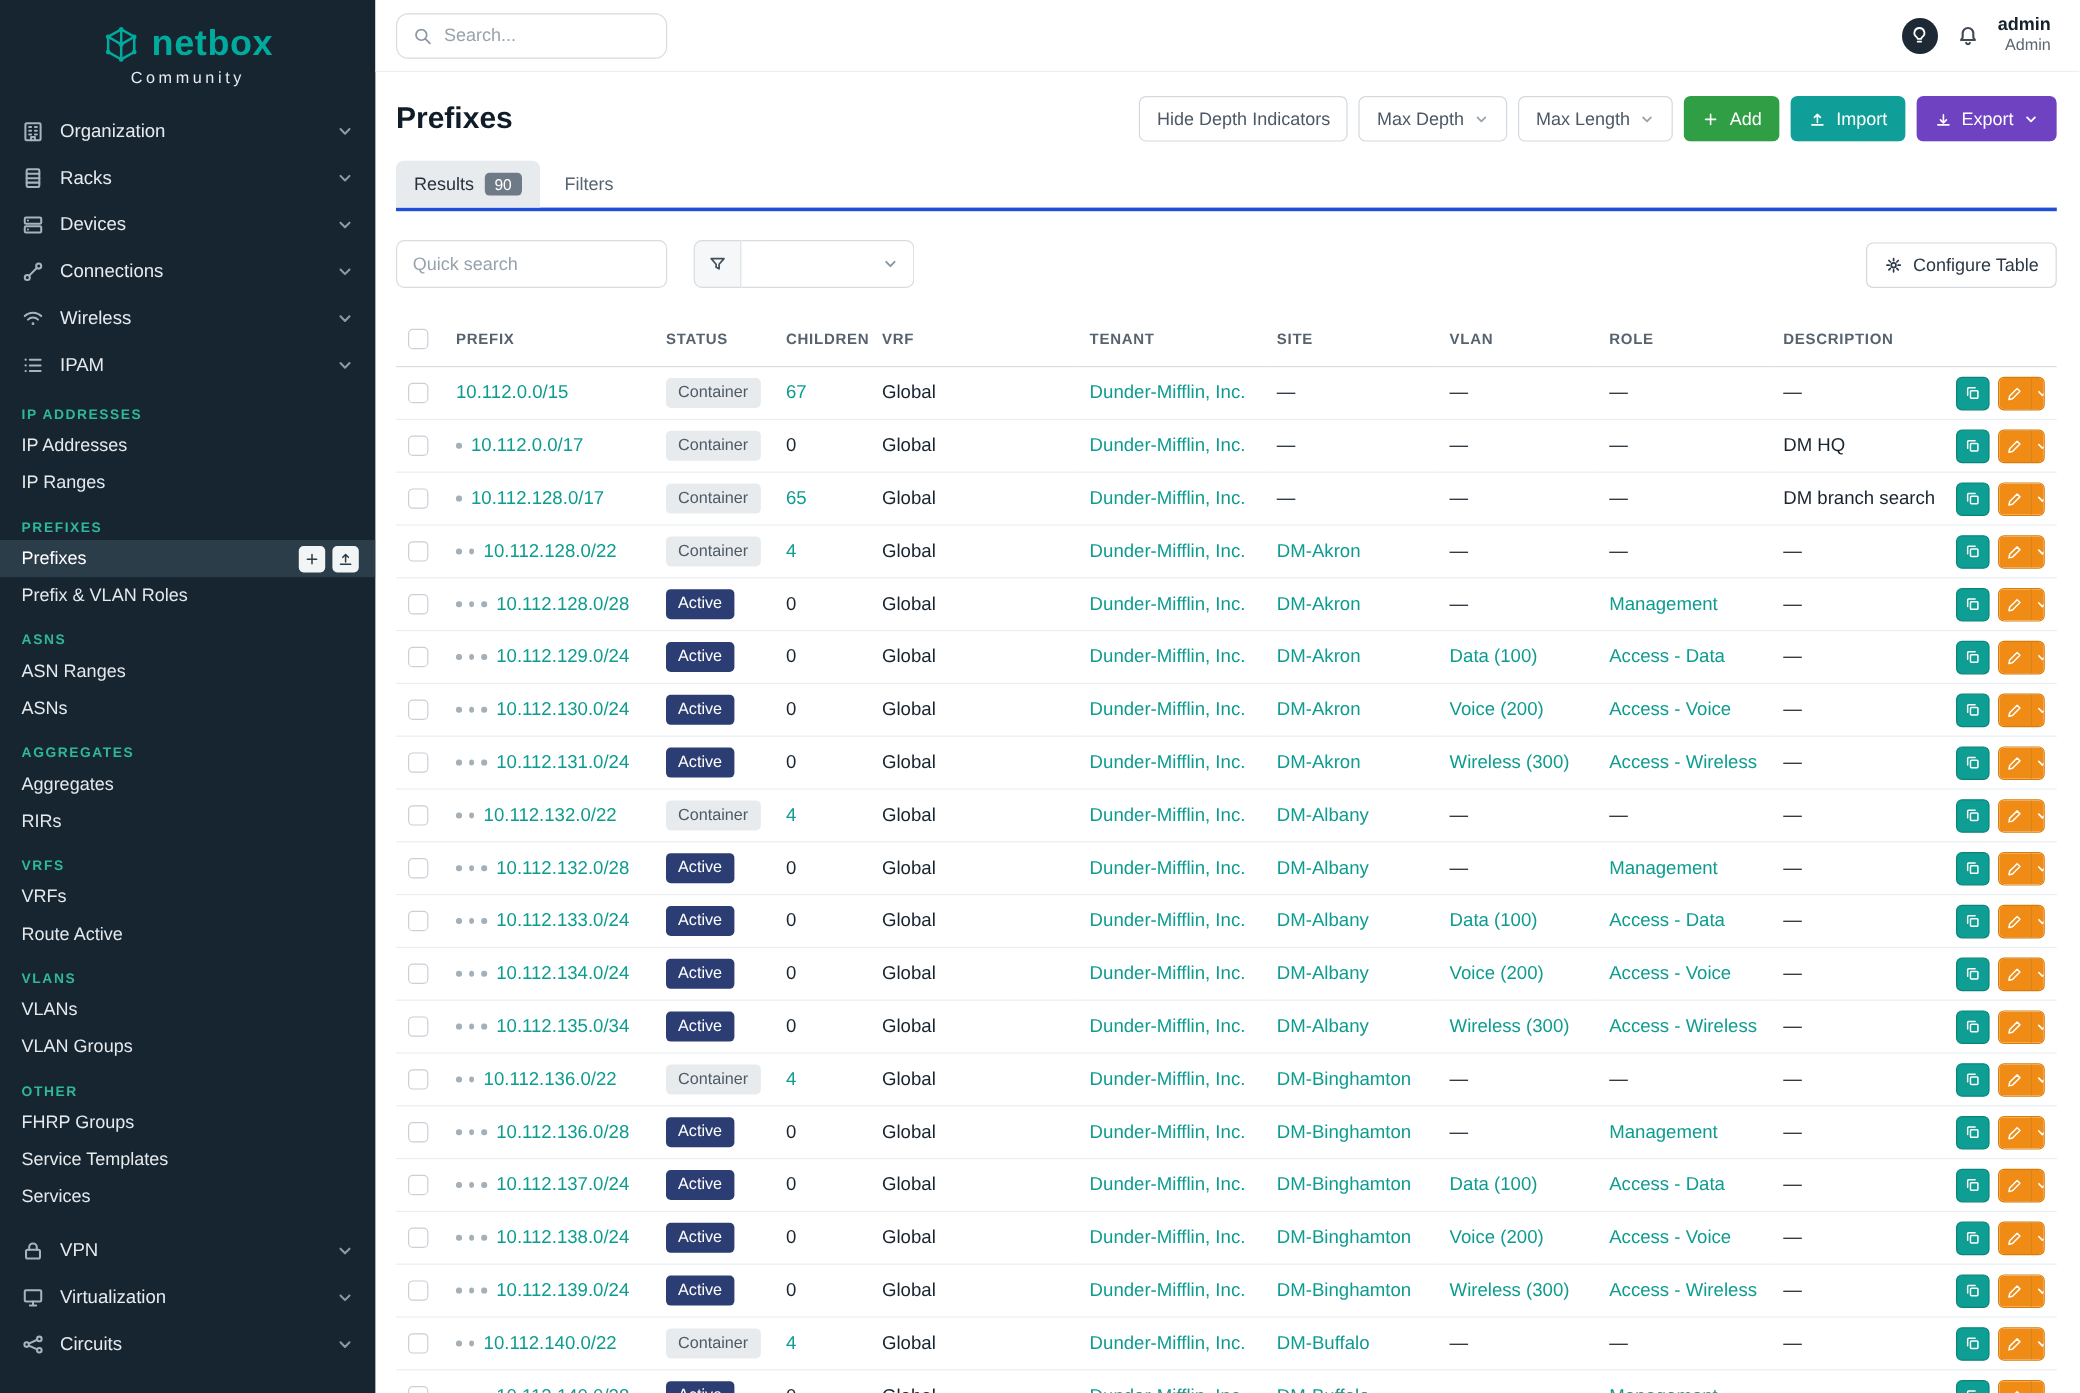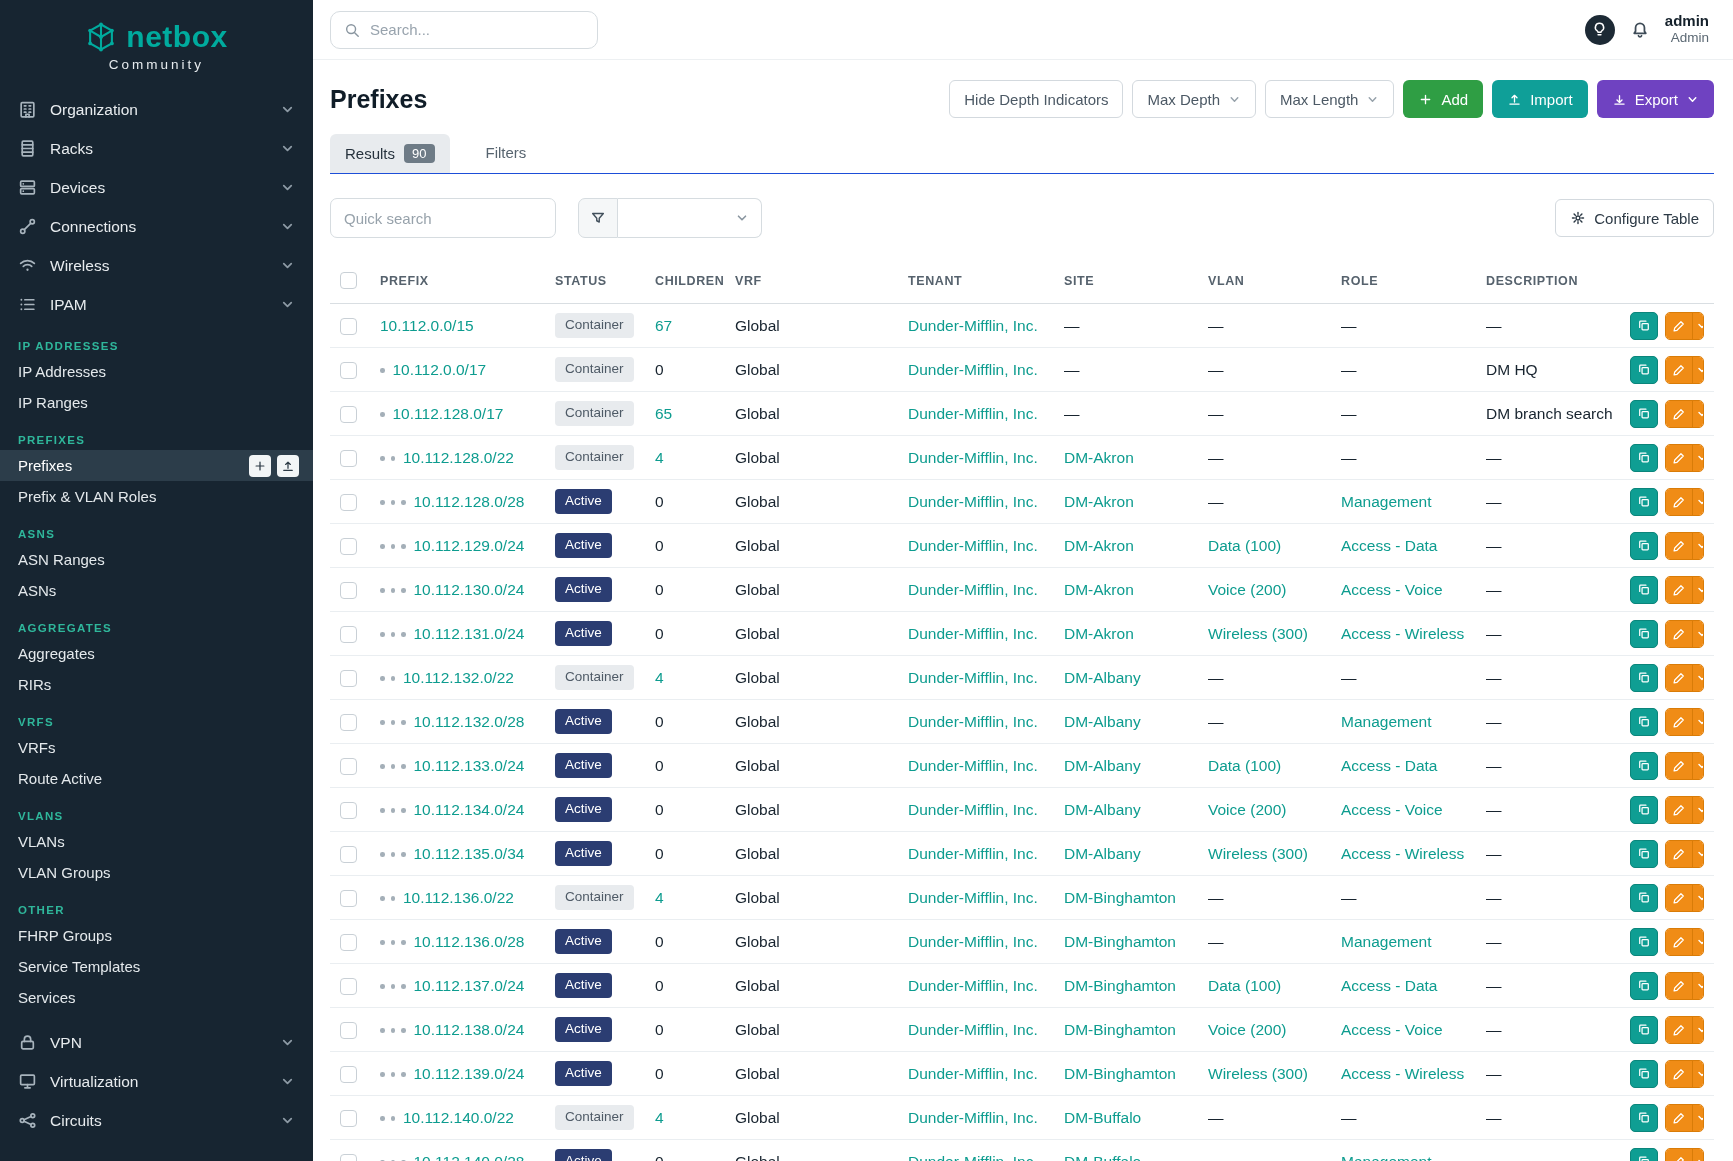--- a/index.html
+++ b/index.html
@@ -22,21 +22,21 @@
   .section-item{display:flex;align-items:center;height:31px;padding:0 14px 0 18px;font-size:15px;color:#e4e9ec;cursor:pointer}
   .section-item.active{background:#2c3d4a;color:#fff}
   .mini-actions{margin-left:auto;display:flex;gap:6px;align-items:center}
   .mini-btn{width:22px;height:22px;background:#f2f5f6;border:none;border-radius:4px;display:flex;align-items:center;justify-content:center;color:#2c3a45;cursor:pointer;padding:3px}
   .mini-btn svg{width:14px;height:14px}
   .bottom-nav{margin-top:10px}
 
   
   .main{flex:1;display:flex;flex-direction:column;background:#fff;min-width:0}
   .topbar{height:60px;min-height:60px;display:flex;align-items:center;padding:0 24px 0 17px;border-bottom:1px solid #edf0f2;background:#fff}
-  .search-box{display:flex;align-items:center;gap:10px;width:268px;height:38px;border:1px solid #d6dce0;border-radius:10px;padding:0 13px;color:#8a96a0}
+  .search-box{display:flex;align-items:center;gap:10px;width:226px;height:38px;border:1px solid #d6dce0;border-radius:10px;padding:0 13px;color:#8a96a0}
   .search-box .icon{width:16px;height:16px;display:inline-flex}
   .search-box input{border:none;outline:none;flex:1;min-width:0;font-size:15px;color:#33404a;background:transparent;font-family:inherit}
   .search-box input::placeholder{color:#98a3ad}
   .topbar-right{margin-left:auto;display:flex;align-items:center;gap:15px}
   .theme-btn{width:30px;height:30px;border-radius:50%;background:#1d2a35;color:#fff;border:none;display:flex;align-items:center;justify-content:center;cursor:pointer;padding:6px}
   .theme-btn svg{width:17px;height:17px}
   .bell{width:20px;height:20px;color:#3f4c58;display:inline-flex;cursor:pointer}
   .user{text-align:right;cursor:pointer;line-height:1.2}
   .user-name{font-weight:bold;font-size:15px;color:#15212b}
   .user-role{font-size:13.5px;color:#5b6873}
@@ -48,26 +48,26 @@
   .page-actions{margin-left:auto;display:flex;align-items:center;gap:9px}
   .btn{display:inline-flex;align-items:center;gap:8px;height:38px;padding:0 14px;border-radius:6px;font-size:15px;border:1px solid transparent;cursor:pointer;background:#fff;font-family:inherit;white-space:nowrap}
   .btn .icon{width:15px;height:15px;display:inline-flex}
   .btn-outline{border-color:#d3d9de;color:#4c5965}
   .btn-outline .chev{width:13px;height:13px;color:#97a2ab;display:inline-flex}
   .btn-green{background:#2f9e44;color:#fff}
   .btn-teal{background:#0f9f98;color:#fff}
   .btn-purple{background:#6f42c1;color:#fff}
   .btn-solid .chev{width:13px;height:13px;color:#fff;display:inline-flex}
 
-  .tabs{display:flex;align-items:flex-start;gap:21px;margin-top:16px;border-bottom:1px solid #1d4ed8}
+  .tabs{display:flex;align-items:center;gap:6px;margin-top:16px;border-bottom:3px solid #1d4ed8}
   .tab{display:flex;align-items:center;gap:9px;padding:10px 15px;font-size:15px;color:#57646f;cursor:pointer;border-radius:6px 6px 0 0}
   .tab.active{background:#e8ebee;color:#26323d}
   .tab-badge{background:#6e7b86;color:#fff;font-size:13px;padding:2px 8px;border-radius:4px}
 
-  .toolbar{display:flex;align-items:center;margin-top:24px}
+  .toolbar{display:flex;align-items:flex-end;margin-top:24px}
   .quick-search{width:226px;height:40px;border:1px solid #d6dce0;border-radius:7px;padding:0 13px;font-size:15px;color:#33404a;outline:none;font-family:inherit}
   .quick-search::placeholder{color:#97a2ab}
   .filter-group{display:flex;margin-left:22px;height:40px}
   .filter-addon{display:flex;align-items:center;justify-content:center;width:40px;border:1px solid #d6dce0;border-radius:7px 0 0 7px;background:#f5f7f8;color:#42505c}
   .filter-addon svg{width:16px;height:16px}
   .filter-select{width:144px;border:1px solid #d6dce0;border-left:none;border-radius:0 7px 7px 0;display:flex;align-items:center;justify-content:flex-end;padding:0 12px;color:#8a96a0;cursor:pointer;background:#fff}
   .filter-select .chev{width:14px;height:14px;display:inline-flex}
   .configure{margin-left:auto;color:#2c3945}
   .configure .icon{width:16px;height:16px}
 

